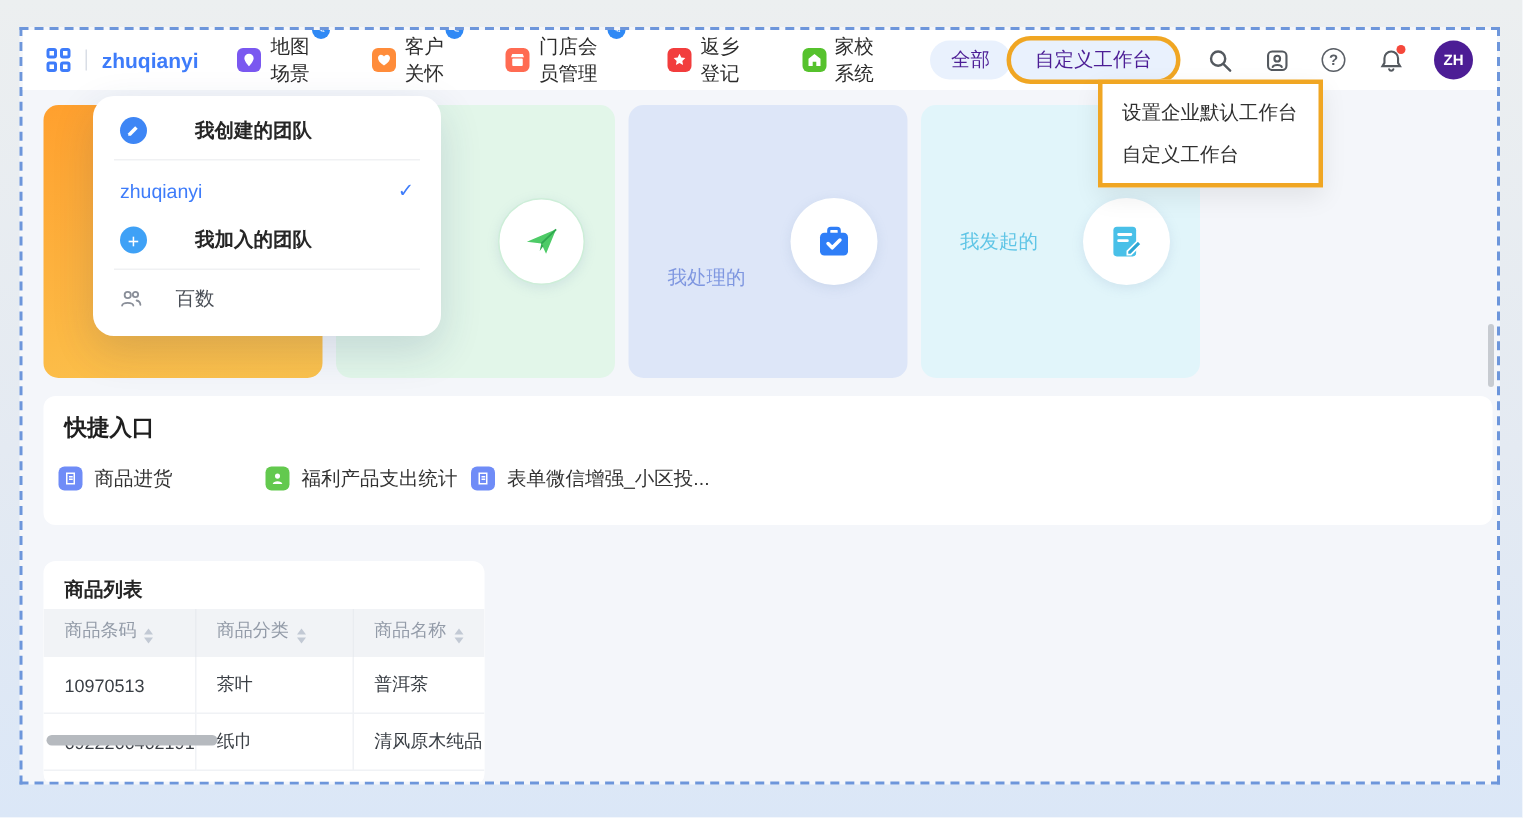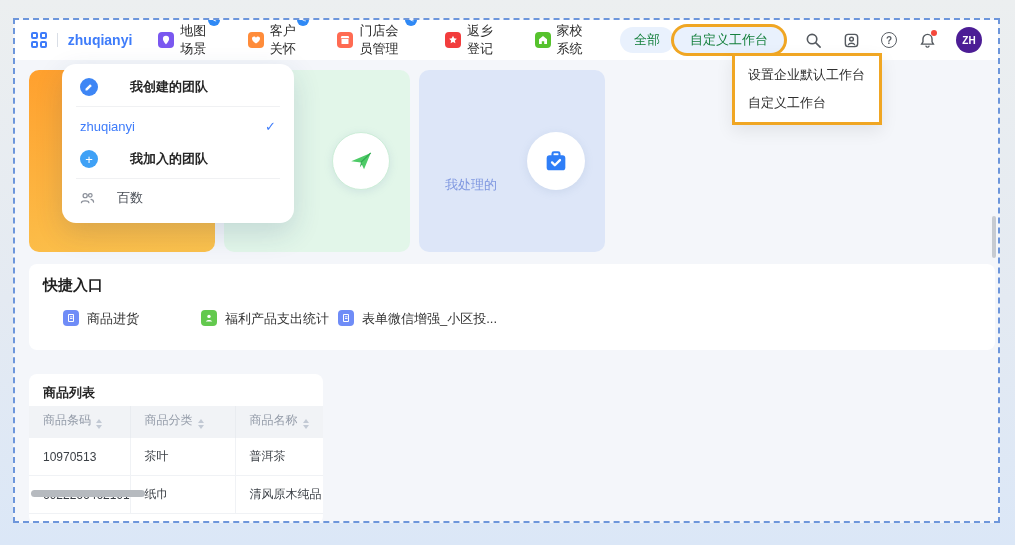--- a/index.html
+++ b/index.html
@@ -14,21 +14,21 @@
     display: flex; align-items: center; padding: 0 16px; }
   .grid-ic { display: grid; grid-template-columns: 7px 7px; grid-gap: 2px; }
   .grid-ic span { width: 7px; height: 7px; border: 2px solid #3e7cfa; border-radius: 2px; }
   .tb-div { width: 1px; height: 14px; background: #d9dee6; margin: 0 10px; }
   .ws-name { color: #3e7cfa; font-size: 14px; font-weight: bold; }
   .tabs { display: flex; margin-left: 26px; gap: 38px; }
   .tab { position: relative; display: flex; align-items: center; gap: 6px; font-size: 13px; color: #2b2b2b; cursor: pointer; }
   .tab-ic { width: 16px; height: 16px; border-radius: 4px; display: flex; align-items: center; justify-content: center; flex: none; }
   .tab-badge { position: absolute; top: -8px; right: -10px; width: 12px; height: 12px; border-radius: 50%;
     background: #2f89f5; color: #fff; font-size: 8px; line-height: 12px; text-align: center; }
-  .pill { background: #e9f1fd; color: #15803d; font-size: 13px; border-radius: 13px; padding: 4px 14px; white-space: nowrap; cursor: pointer; }
+  .pill { background: #e9f1fd; color: #4c1d95; font-size: 13px; border-radius: 13px; padding: 4px 14px; white-space: nowrap; cursor: pointer; }
   .all-pill { margin-left: 34px; }
   .tb-right { margin-left: auto; display: flex; align-items: center; gap: 20px; }
   .customize { box-shadow: 0 0 0 3px #f0a623; padding: 4px 16px; }
   .tb-icon { width: 18px; height: 18px; position: relative; display: flex; align-items: center; justify-content: center; cursor: pointer; }
   .help-ic { width: 16px; height: 16px; border: 1.5px solid #5a5f66; border-radius: 50%;
     font-size: 10px; color: #5a5f66; display: flex; align-items: center; justify-content: center; font-weight: bold; }
   .bell-dot { position: absolute; top: -1px; right: -1px; width: 6px; height: 6px; border-radius: 50%; background: #f5483b; }
   .avatar { width: 26px; height: 26px; border-radius: 50%; background: #4c1d95; color: #fff;
     font-size: 10px; font-weight: bold; display: flex; align-items: center; justify-content: center; cursor: pointer; }
 
@@ -61,21 +61,21 @@
   .tp-circ { width: 18px; height: 18px; border-radius: 50%; display: flex; align-items: center; justify-content: center; flex: none; }
   .tp-circ.blue { background: #3e86f5; } .tp-circ.lblue { background: #3fa1f6; color:#fff; font-size:13px; line-height:1; }
   .tp-div { height: 1px; background: #f0f1f3; margin: 10px -4px; }
   .tp-team { display: flex; align-items: center; justify-content: space-between; font-size: 13px; color: #3e7cfa; cursor: pointer; padding: 2px 0 4px; }
   .tp-check { color: #3e7cfa; font-size: 13px; font-weight: bold; }
   .tp-org { display: flex; align-items: center; gap: 22px; font-size: 13px; color: #4a4f57; cursor: pointer; }
 
   
   .quick { position: absolute; left: 14px; top: 244px; width: 966px; height: 86px; background: #fff; border-radius: 8px; }
   .q-title { position: absolute; left: 14px; top: 12px; font-size: 15px; font-weight: bold; color: #1f1f1f; }
-  .q-item { position: absolute; top: 46px; display: flex; gap: 8px; font-size: 13px; color: #333; cursor: pointer; margin-left: 24px; }
+  .q-item { position: absolute; top: 46px; display: flex; align-items: center; gap: 8px; font-size: 13px; color: #333; cursor: pointer; }
   .q-ic { width: 16px; height: 16px; border-radius: 4px; display: flex; align-items: center; justify-content: center; flex: none; }
 
   
   .ptable { position: absolute; left: 14px; top: 354px; width: 294px; height: 150px; background: #fff;
     border-radius: 8px; overflow: hidden; }
   .pt-title { position: absolute; left: 14px; top: 10px; font-size: 13px; font-weight: bold; color: #262626; }
   .pt-grid { position: absolute; left: 0; top: 32px; width: 100%; border-collapse: collapse; table-layout: fixed; }
   .pt-grid th { background: #f1f3f6; color: #939ba8; font-size: 12px; font-weight: normal; text-align: left;
     padding: 6px 0 6px 14px; border-right: 1px solid #e9ecf0; }
   .pt-grid th:last-child { border-right: none; }
@@ -205,20 +205,30 @@
         <span class="card-label" style="color: rgb(127, 151, 224); margin-top: 48px;">我处理的</span>
         <span class="icircle">
           <svg width="28" height="28" viewBox="0 0 24 24">
               <rect x="9" y="4.5" width="6" height="4" rx="1.2" fill="none" stroke="#2f7ef7" stroke-width="1.8"></rect>
               <rect x="4" y="7" width="16" height="13" rx="2.5" fill="#2f7ef7"></rect>
               <path d="M8.6 13.2l2.4 2.4 4.4-4.4" stroke="#fff" stroke-width="2" fill="none" stroke-linecap="round" stroke-linejoin="round"></path>
             </svg>
         </span>
       </div>
 
+      <div class="card" style="background: rgb(225, 245, 250);">
+        <span class="card-label" style="color: rgb(95, 197, 230);">我发起的</span>
+        <span class="icircle">
+          <svg width="28" height="28" viewBox="0 0 24 24">
+              <rect x="4.5" y="3.5" width="13" height="17" rx="2" fill="#49c0e8"></rect>
+              <path d="M7.5 8h7M7.5 11.5h5" stroke="#fff" stroke-width="1.6" stroke-linecap="round"></path>
+              <path d="M12.5 17.5l6-6 2 2-6 6h-2v-2z" fill="#2ba6d4" stroke="#fff" stroke-width="1"></path>
+            </svg>
+        </span>
+      </div>
 
     </div>
     <div class="v-scroll"></div>
 
     <div class="team-pop">
       <div class="tp-row">
         <span class="tp-circ blue">
           <svg width="10" height="10" viewBox="0 0 10 10">
               <path d="M1.5 6.8l4.6-4.6 1.7 1.7-4.6 4.6H1.5V6.8z" fill="#fff"></path>
             </svg>

